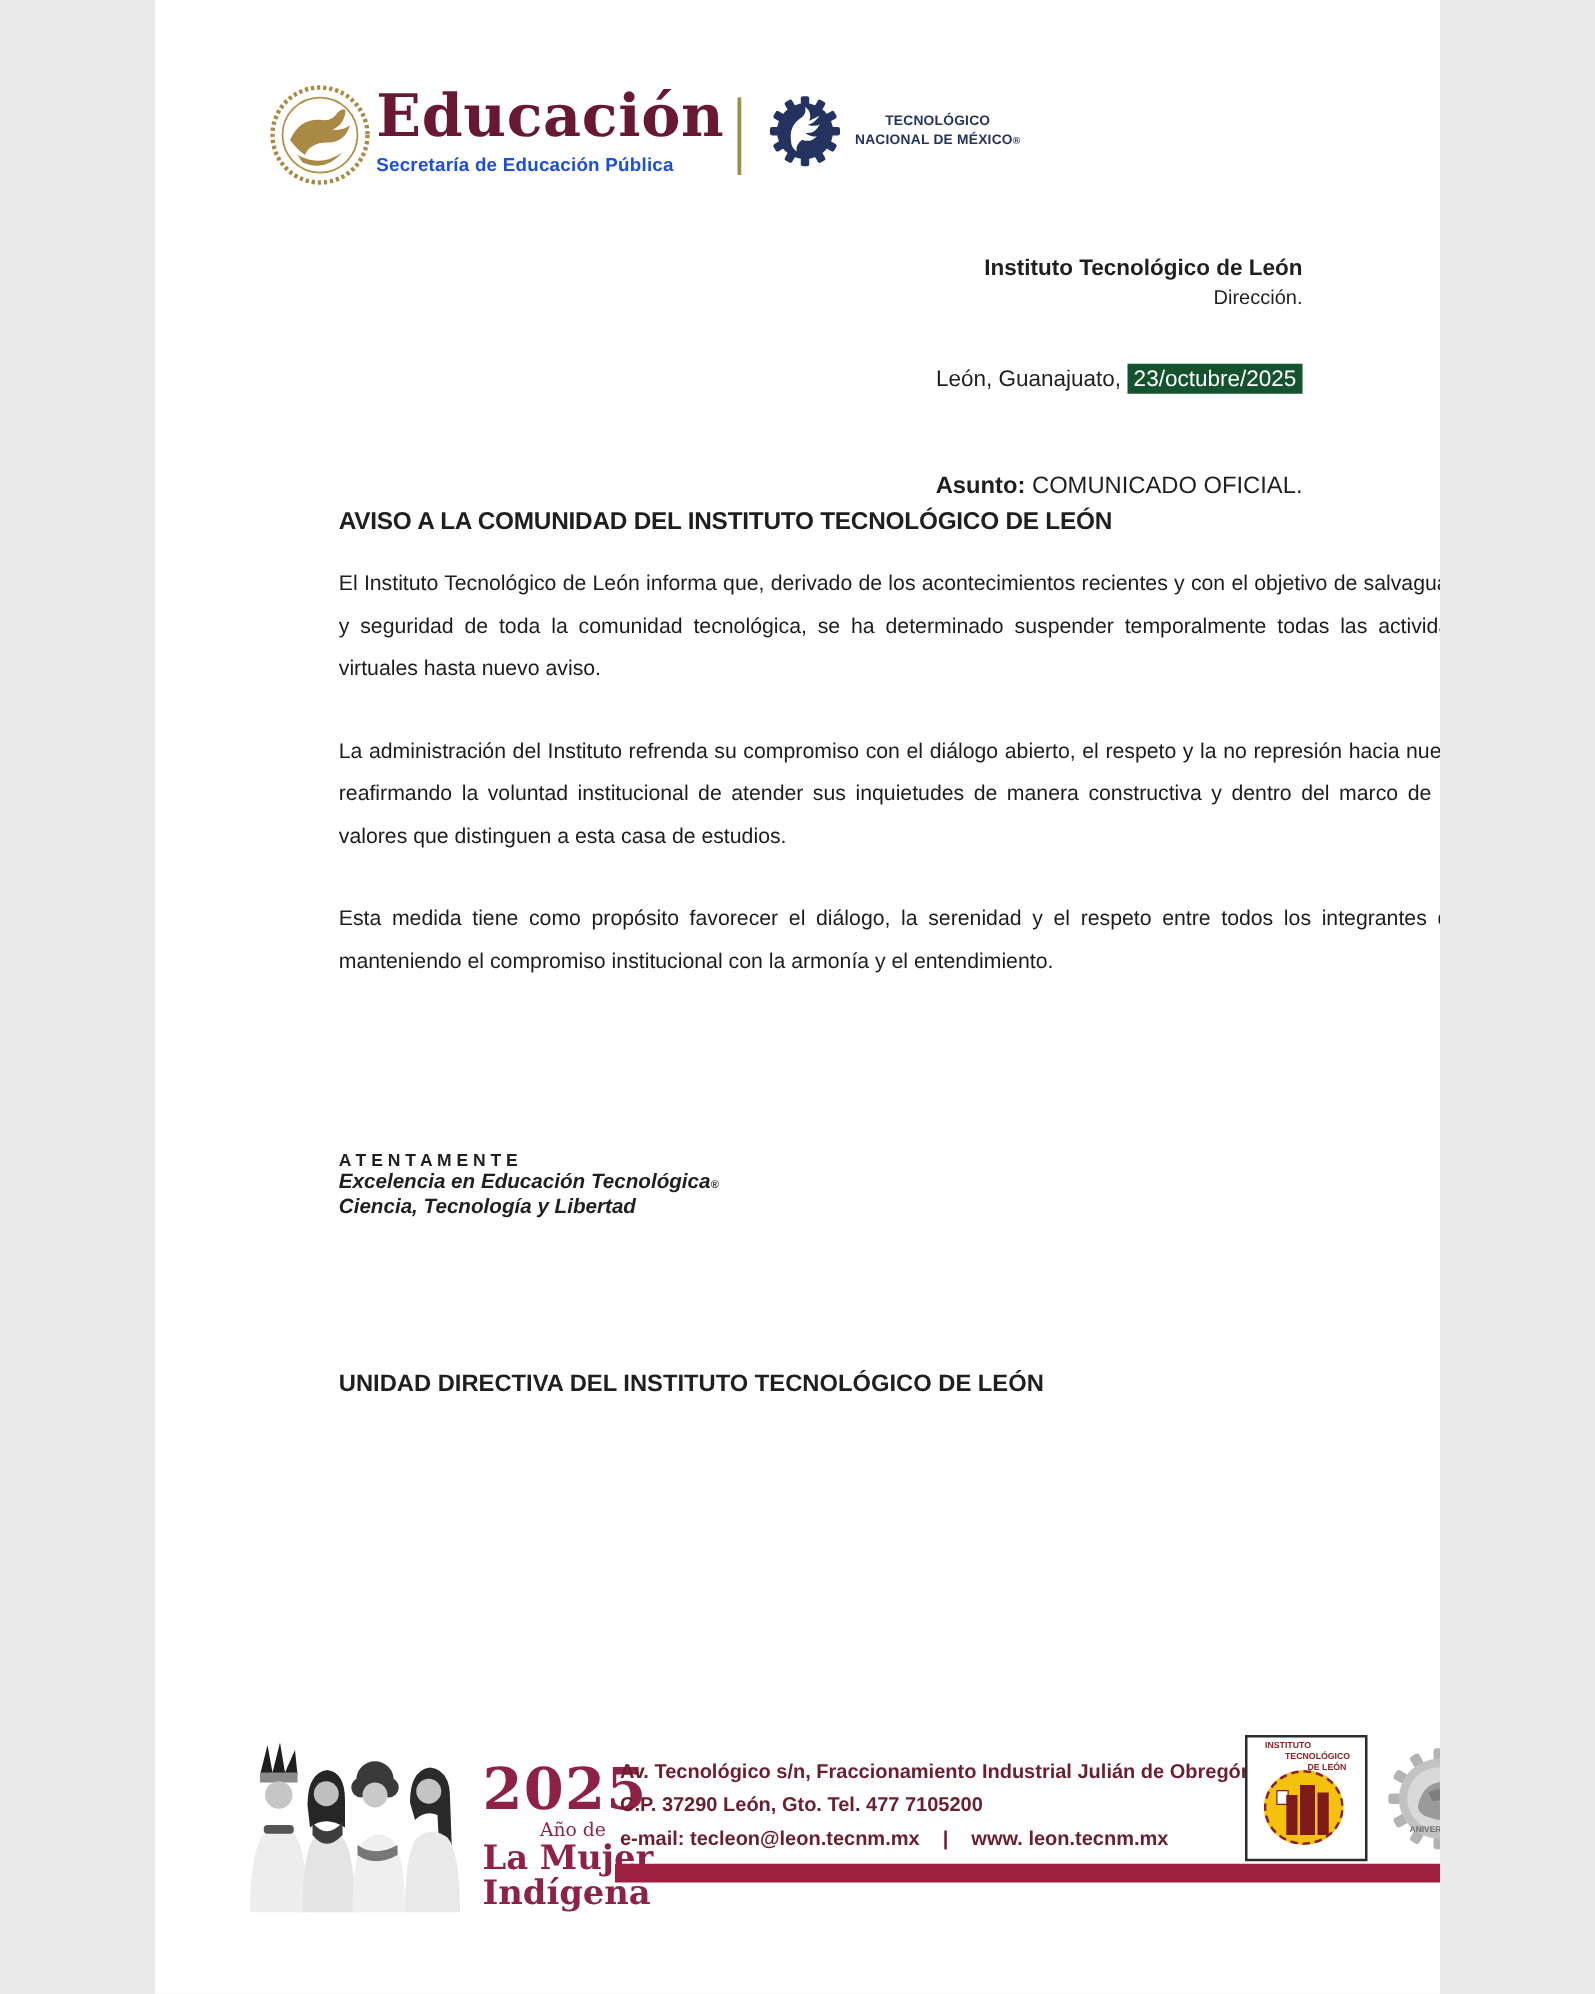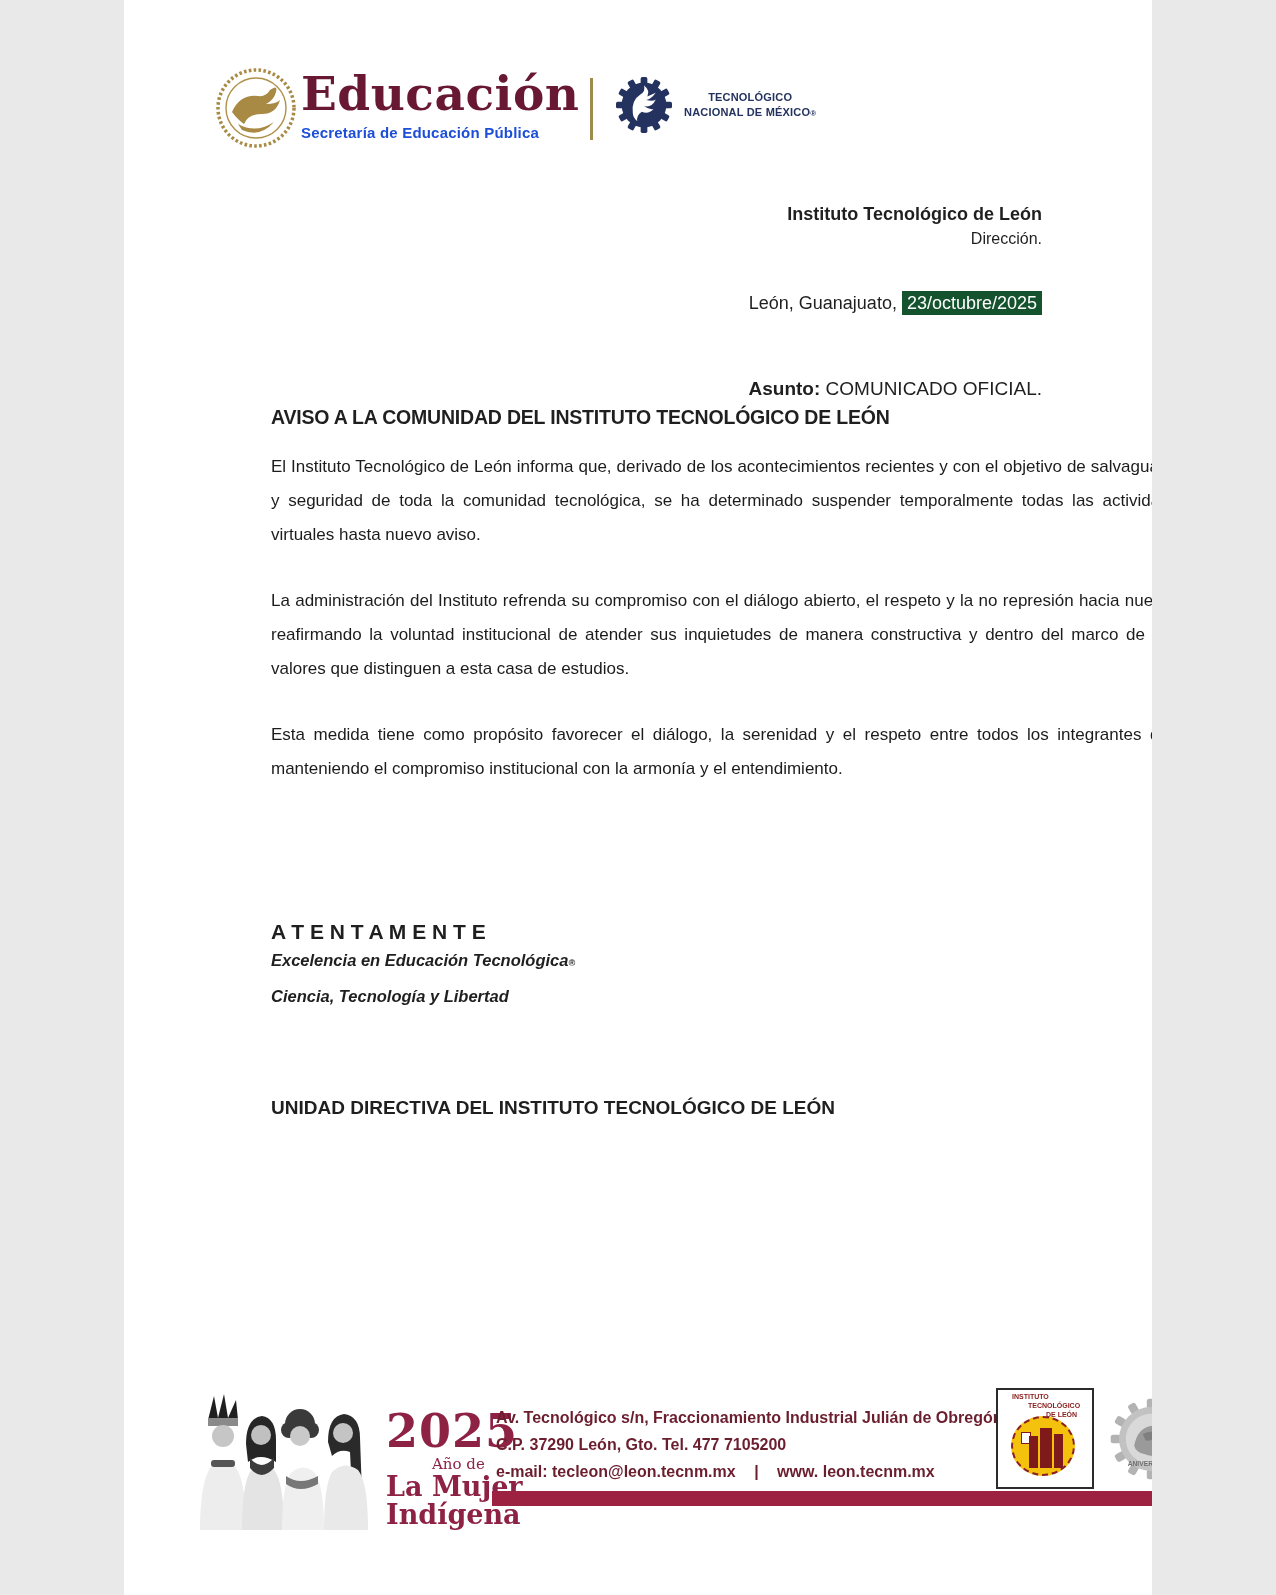--- a/index.html
+++ b/index.html
@@ -23,22 +23,22 @@
   .institute-dept{font-size:16px;margin-top:5px;}
   
   .dateline{position:absolute;right:110px;top:293px;font-size:18px;}
   .date-hl{background:#14532d;color:#ffffff;padding:2px 5px;}
   .subject{position:absolute;right:110px;top:378px;font-size:19px;}
   .subject b{font-weight:bold;}
   .title{position:absolute;left:147px;top:406px;font-size:19.5px;font-weight:bold;letter-spacing:-0.2px;}
   .bodytext{position:absolute;left:147px;top:450px;width:1016px;font-size:17px;line-height:34px;text-align:justify;color:#1c1c1c;}
   .bodytext p{margin:0 0 32px 0;}
   .closing{position:absolute;left:147px;top:920px;}
-  .atent{font-size:21px;font-weight:bold;}
-  .motto{font-size:16.5px;font-weight:bold;font-style:italic;line-height:33px;}
+  .atent{font-size:14px;font-weight:bold;}
+  .motto{font-size:16.5px;font-weight:bold;font-style:italic;line-height:18px;}
   .motto .reg{font-size:9px;}
   .signature{position:absolute;left:147px;top:1097px;font-size:19px;font-weight:bold;}
   
   .women-art{position:absolute;left:66px;top:1390px;width:200px;height:140px;}
   .year-block{position:absolute;left:262px;top:1408px;color:#8E2244;font-family:"DejaVu Serif", serif;}
   .y2025{font-size:46px;font-weight:bold;line-height:1;letter-spacing:1px;}
   .anode{font-size:15px;margin:1px 0 0 46px;}
   .lamujer{font-size:27px;font-weight:bold;line-height:1.05;}
   .address{position:absolute;left:372px;top:1404px;color:#6B1E2E;font-weight:bold;font-size:16px;line-height:27px;}
   .address .sep-pipe{margin:0 14px;}

